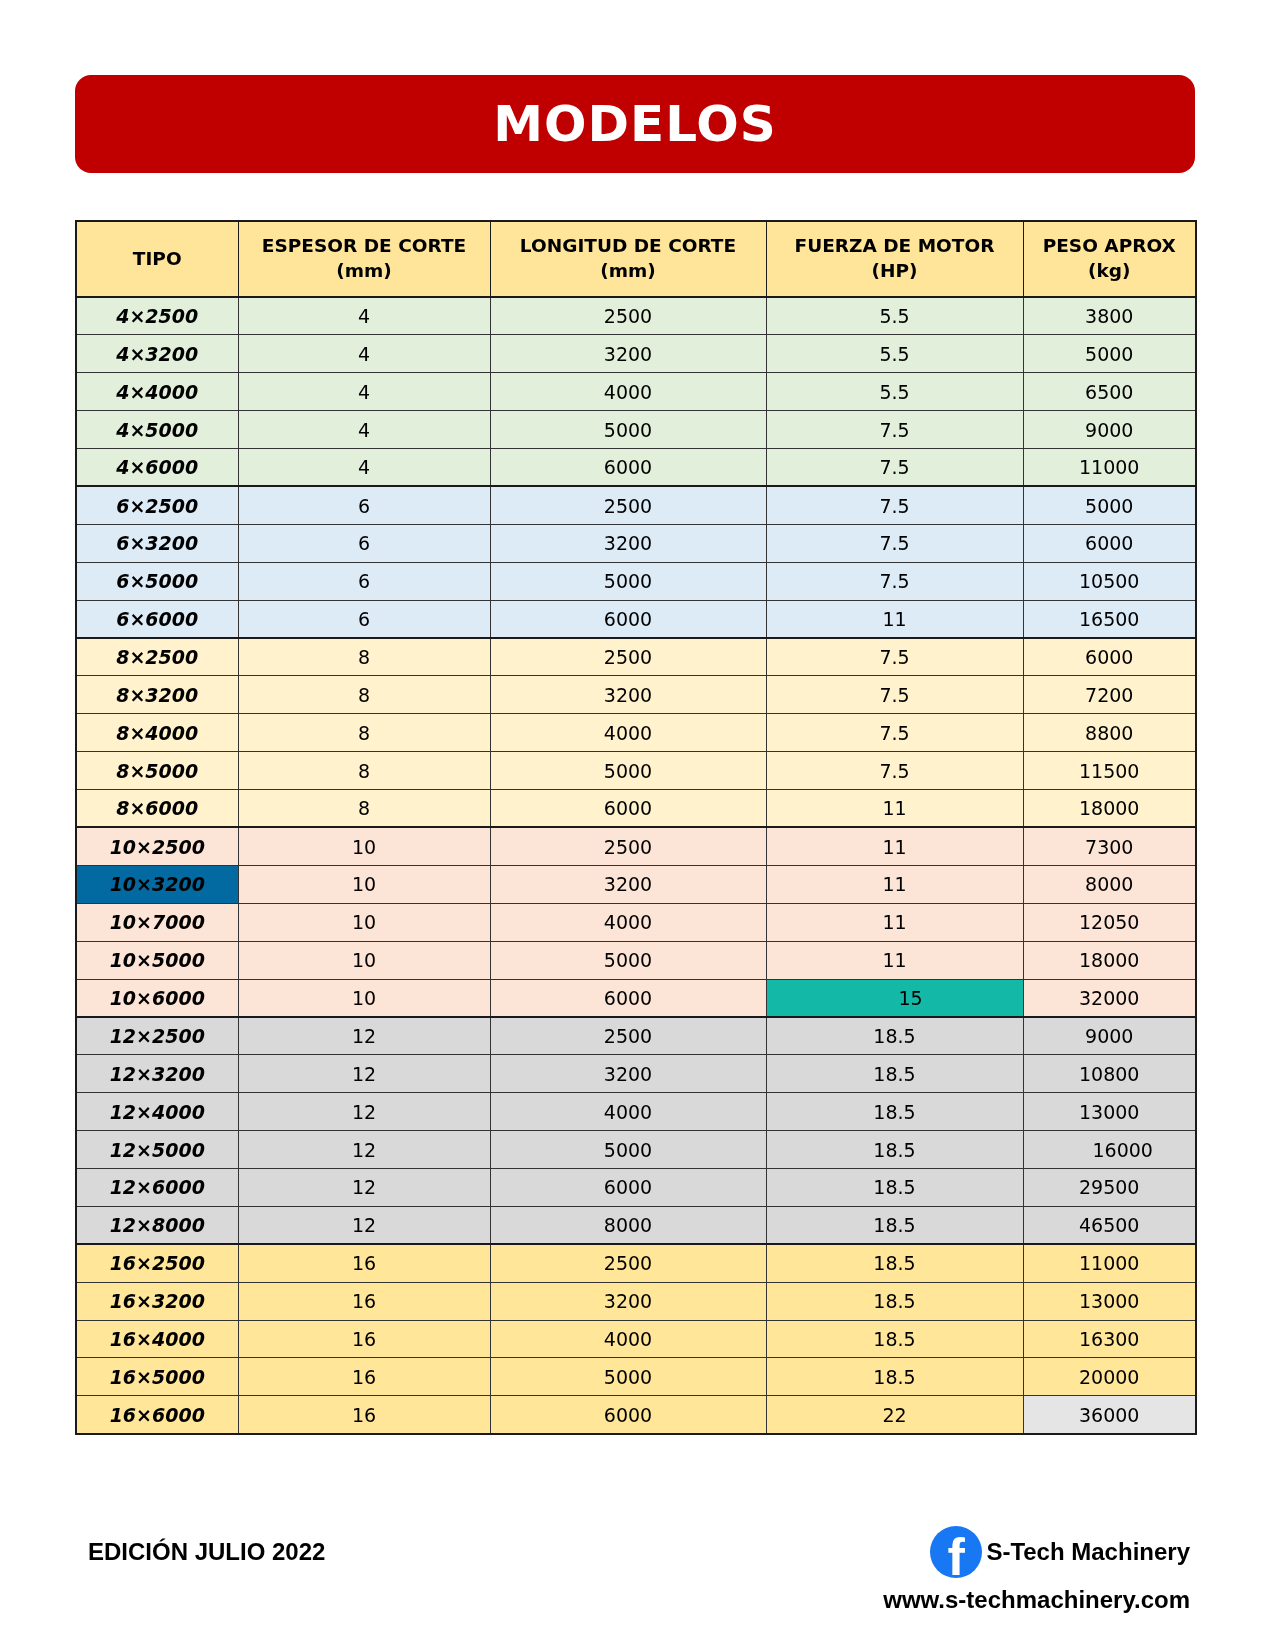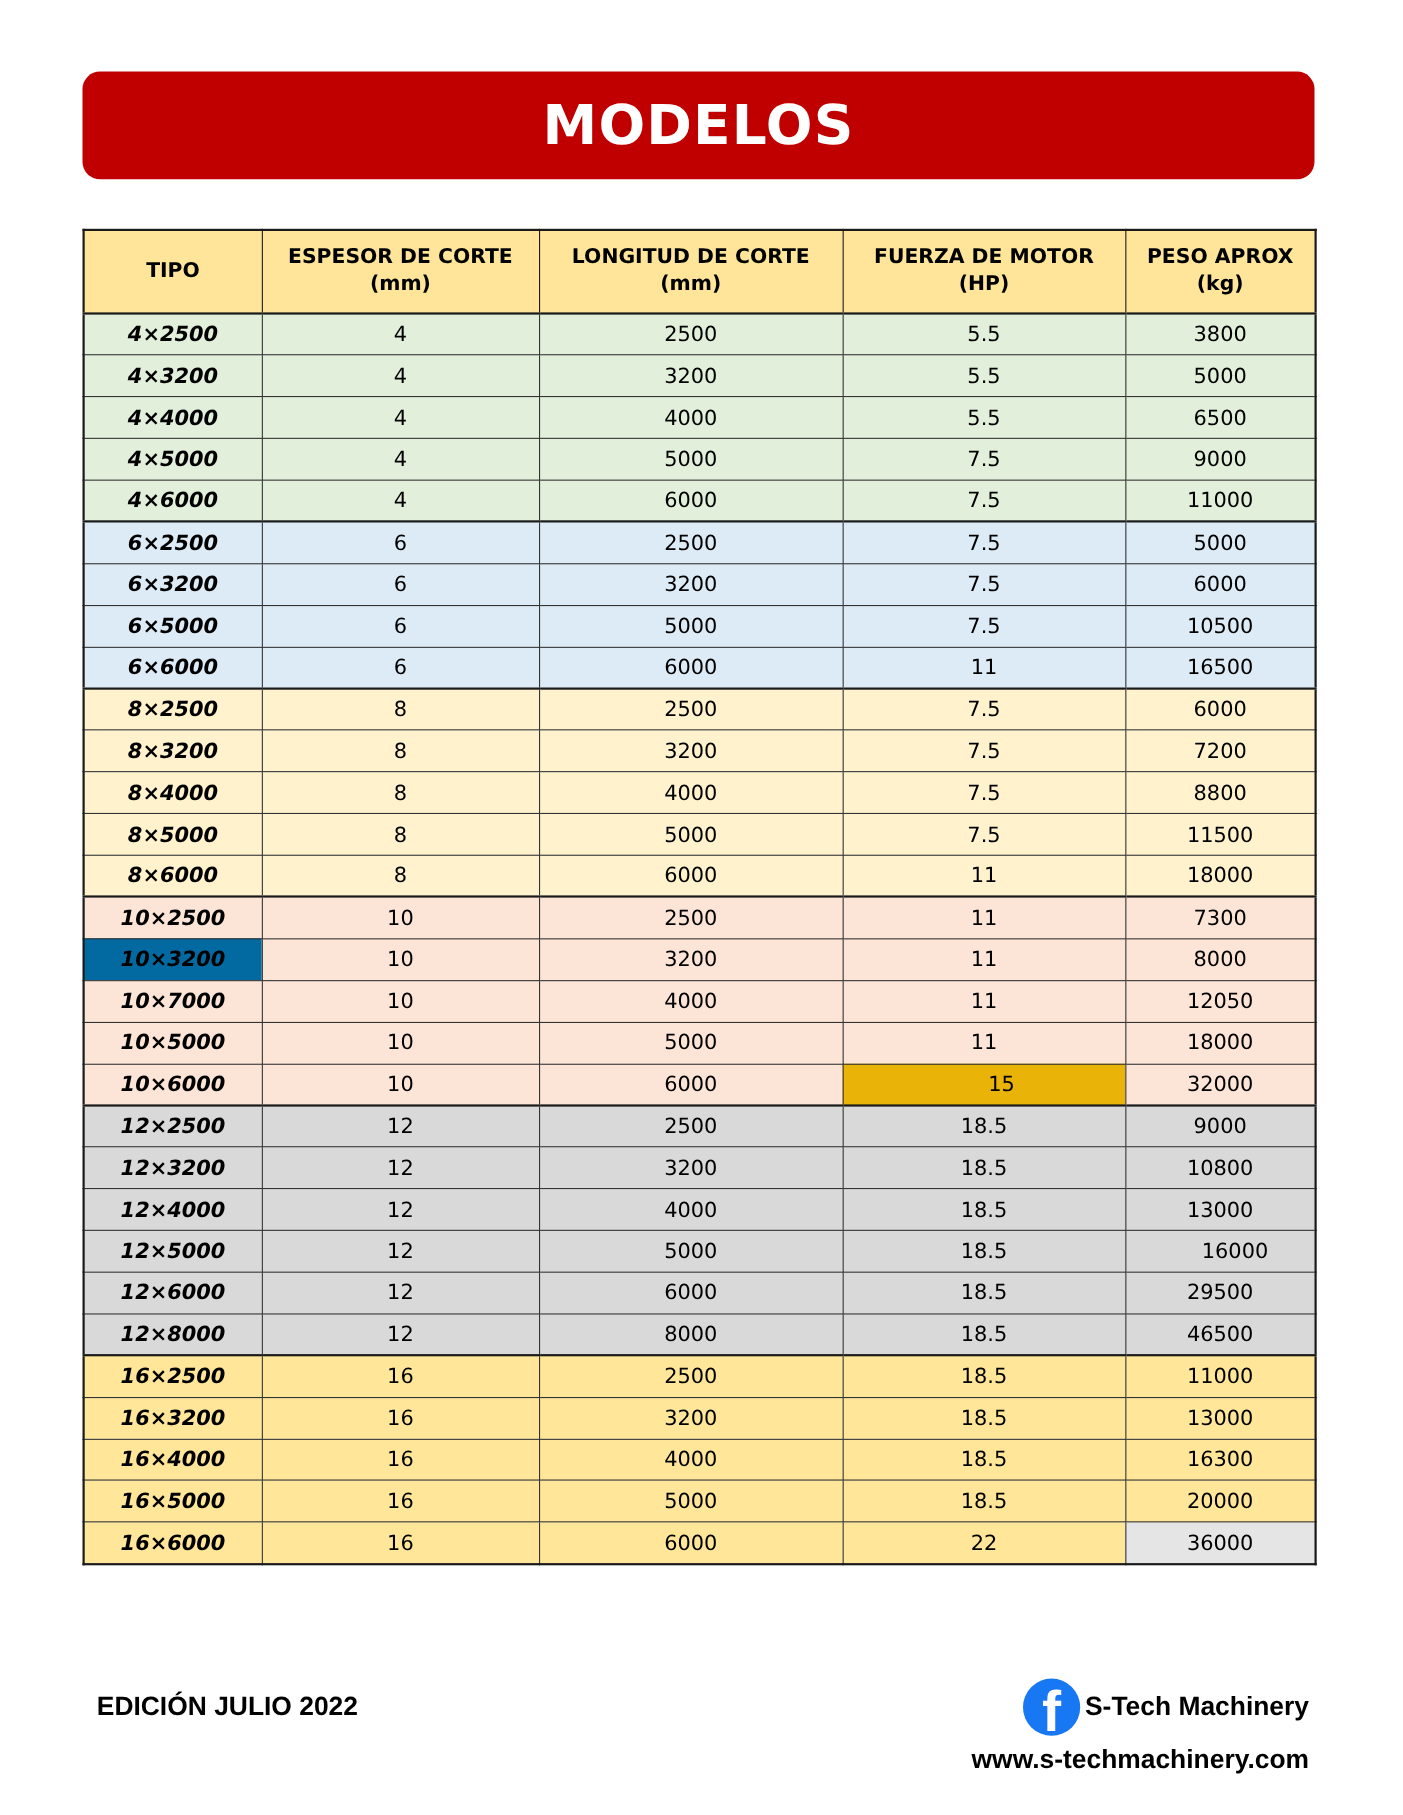--- a/index.html
+++ b/index.html
@@ -1,29 +1,29 @@
 <!DOCTYPE html>
 <html><head>
 <meta charset="utf-8">
 <style>
   * { box-sizing: border-box; margin: 0; padding: 0; }
   html, body { width: 1275px; height: 1650px; background: #ffffff; overflow: hidden; }
   body { position: relative; font-family: "Liberation Sans", sans-serif; color: #000; }
 
   .banner {
-    position: absolute; left: 75px; top: 65px; width: 1120px; height: 98px;
+    position: absolute; left: 75px; top: 75px; width: 1120px; height: 98px;
     background: #c00000; border-radius: 16px;
     display: flex; align-items: center; justify-content: center;
   }
   .banner-title {
     color: #ffffff; font-family: "DejaVu Sans", sans-serif; font-weight: bold;
     font-size: 50px; letter-spacing: 1px;
   }
 
-  .table-wrap { position: absolute; left: 75px; top: 208px; width: 1120px; }
+  .table-wrap { position: absolute; left: 75px; top: 220px; width: 1120px; }
   table {
     width: 1120px; border-collapse: collapse; table-layout: fixed;
     border: 2px solid #1a1a1a;
     font-family: "Liberation Sans", sans-serif;
   }
   col.c0 { width: 162px; }
   col.c1 { width: 252px; }
   col.c2 { width: 276px; }
   col.c3 { width: 257px; }
   col.c4 { width: 173px; }
@@ -207,21 +207,21 @@
           <td class="tipo" style="background: rgb(252, 228, 214);">10×5000</td>
           <td style="background: rgb(252, 228, 214);">10</td>
           <td style="background: rgb(252, 228, 214);">5000</td>
           <td style="background: rgb(252, 228, 214);">11</td>
           <td style="background: rgb(252, 228, 214);">18000</td>
         </tr>
         <tr>
           <td class="tipo" style="background: rgb(252, 228, 214);">10×6000</td>
           <td style="background: rgb(252, 228, 214);">10</td>
           <td style="background: rgb(252, 228, 214);">6000</td>
-          <td style="background: #eab308; padding-left: 32px;">15</td>
+          <td style="background: #14b8a6; padding-left: 32px;">15</td>
           <td style="background: rgb(252, 228, 214);">32000</td>
         </tr>
         <tr class="group-start">
           <td class="tipo" style="background: rgb(217, 217, 217);">12×2500</td>
           <td style="background: rgb(217, 217, 217);">12</td>
           <td style="background: rgb(217, 217, 217);">2500</td>
           <td style="background: rgb(217, 217, 217);">18.5</td>
           <td style="background: rgb(217, 217, 217);">9000</td>
         </tr>
         <tr>

